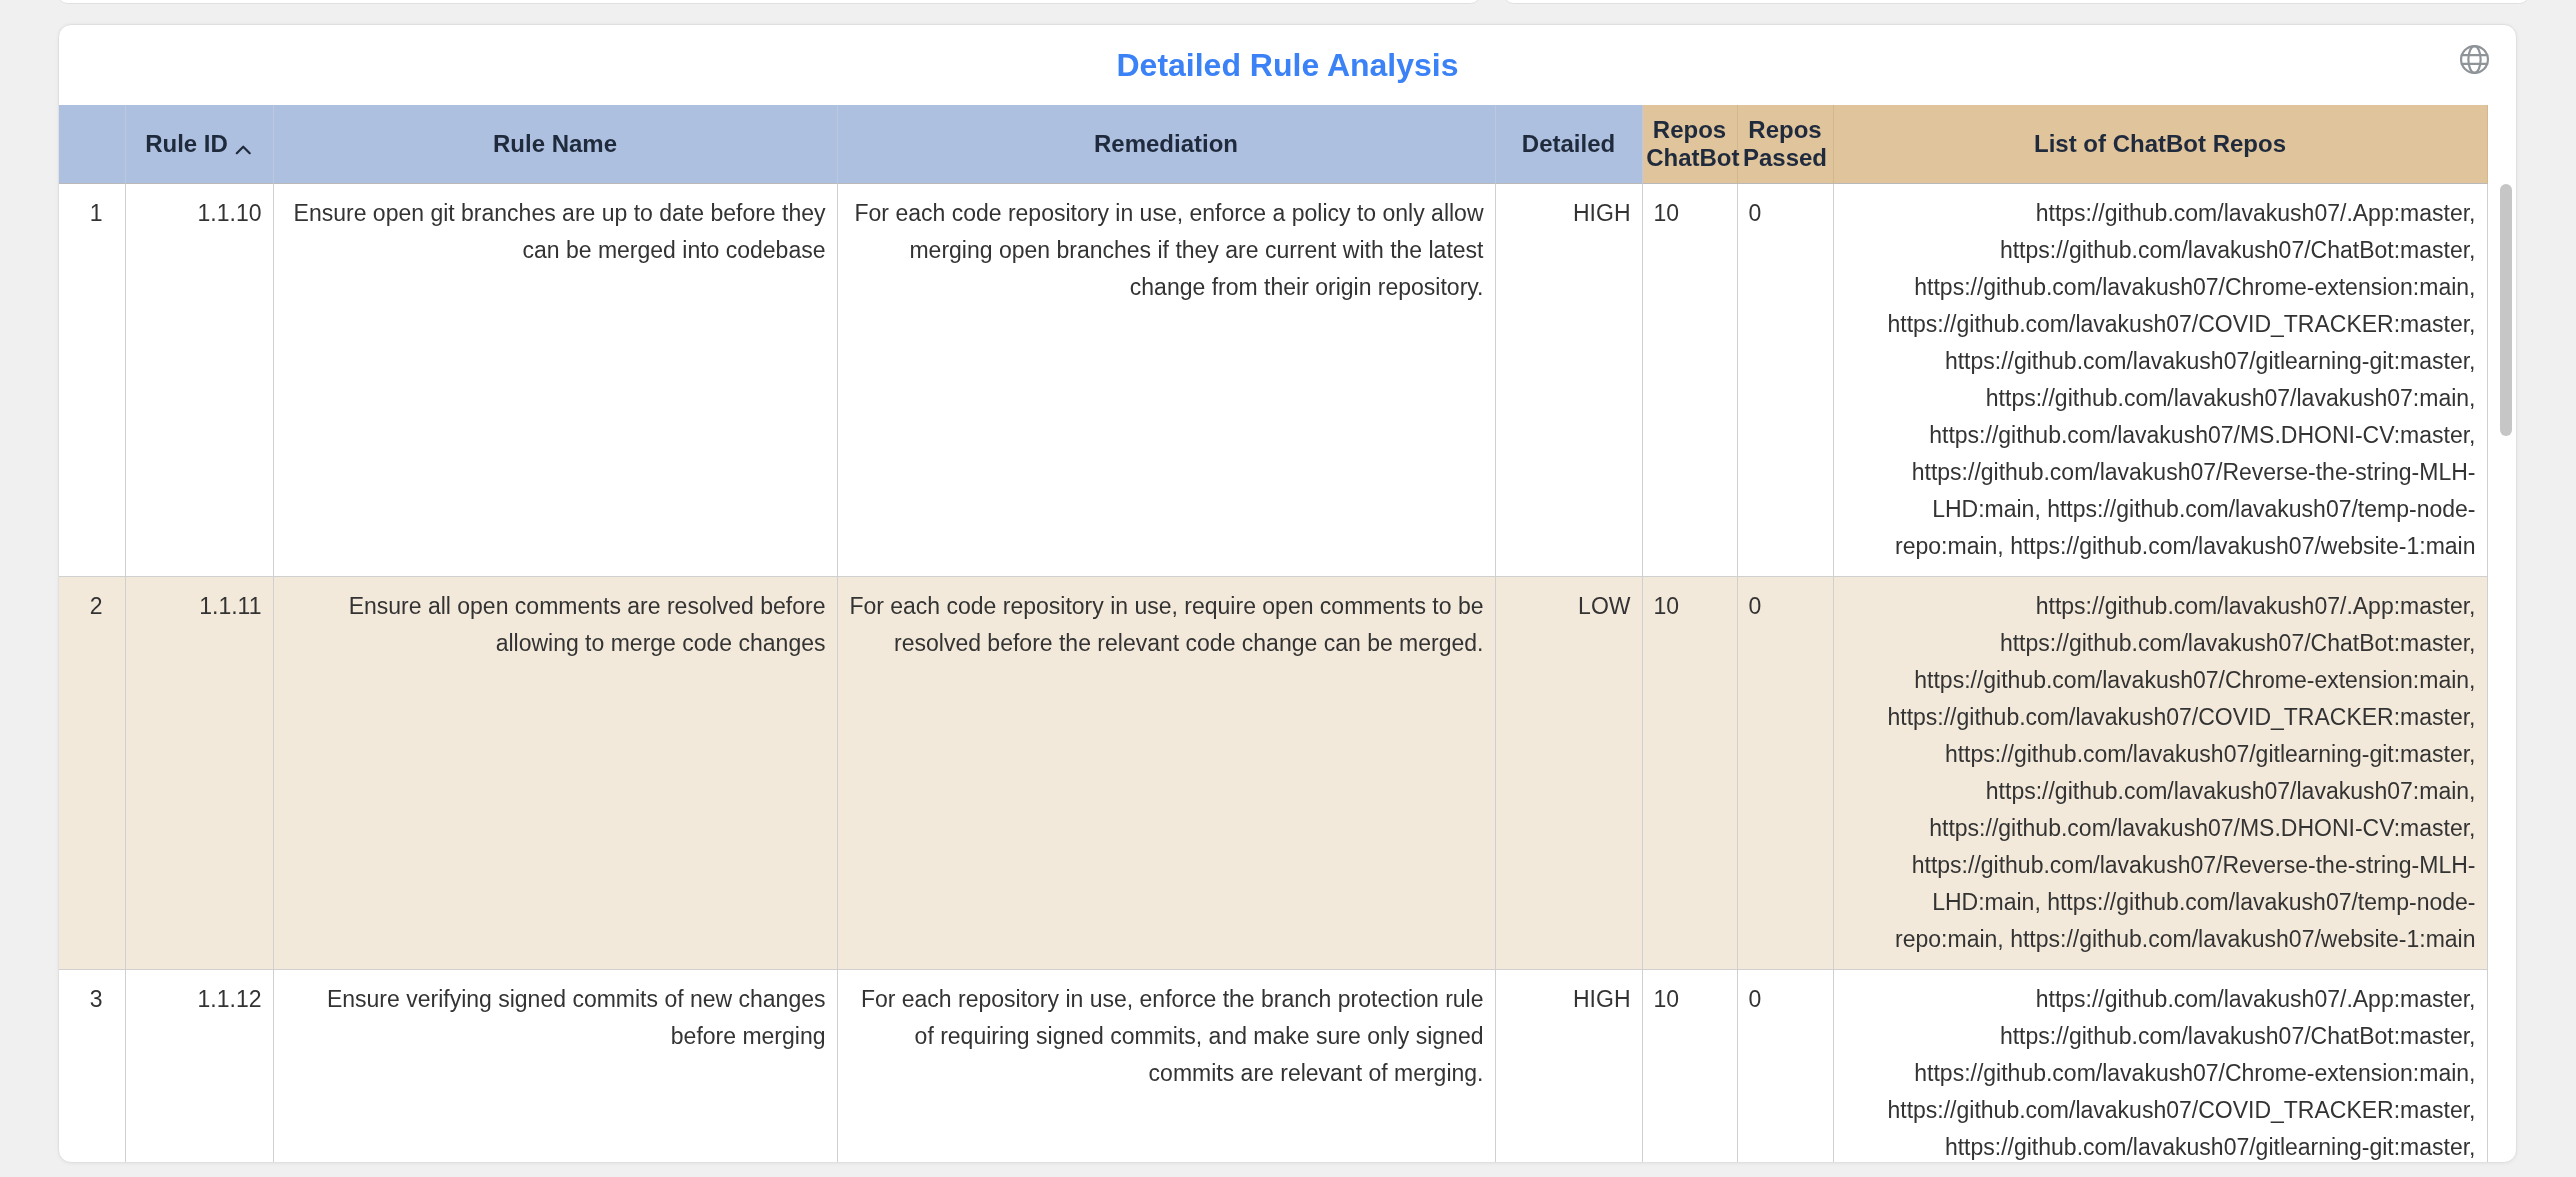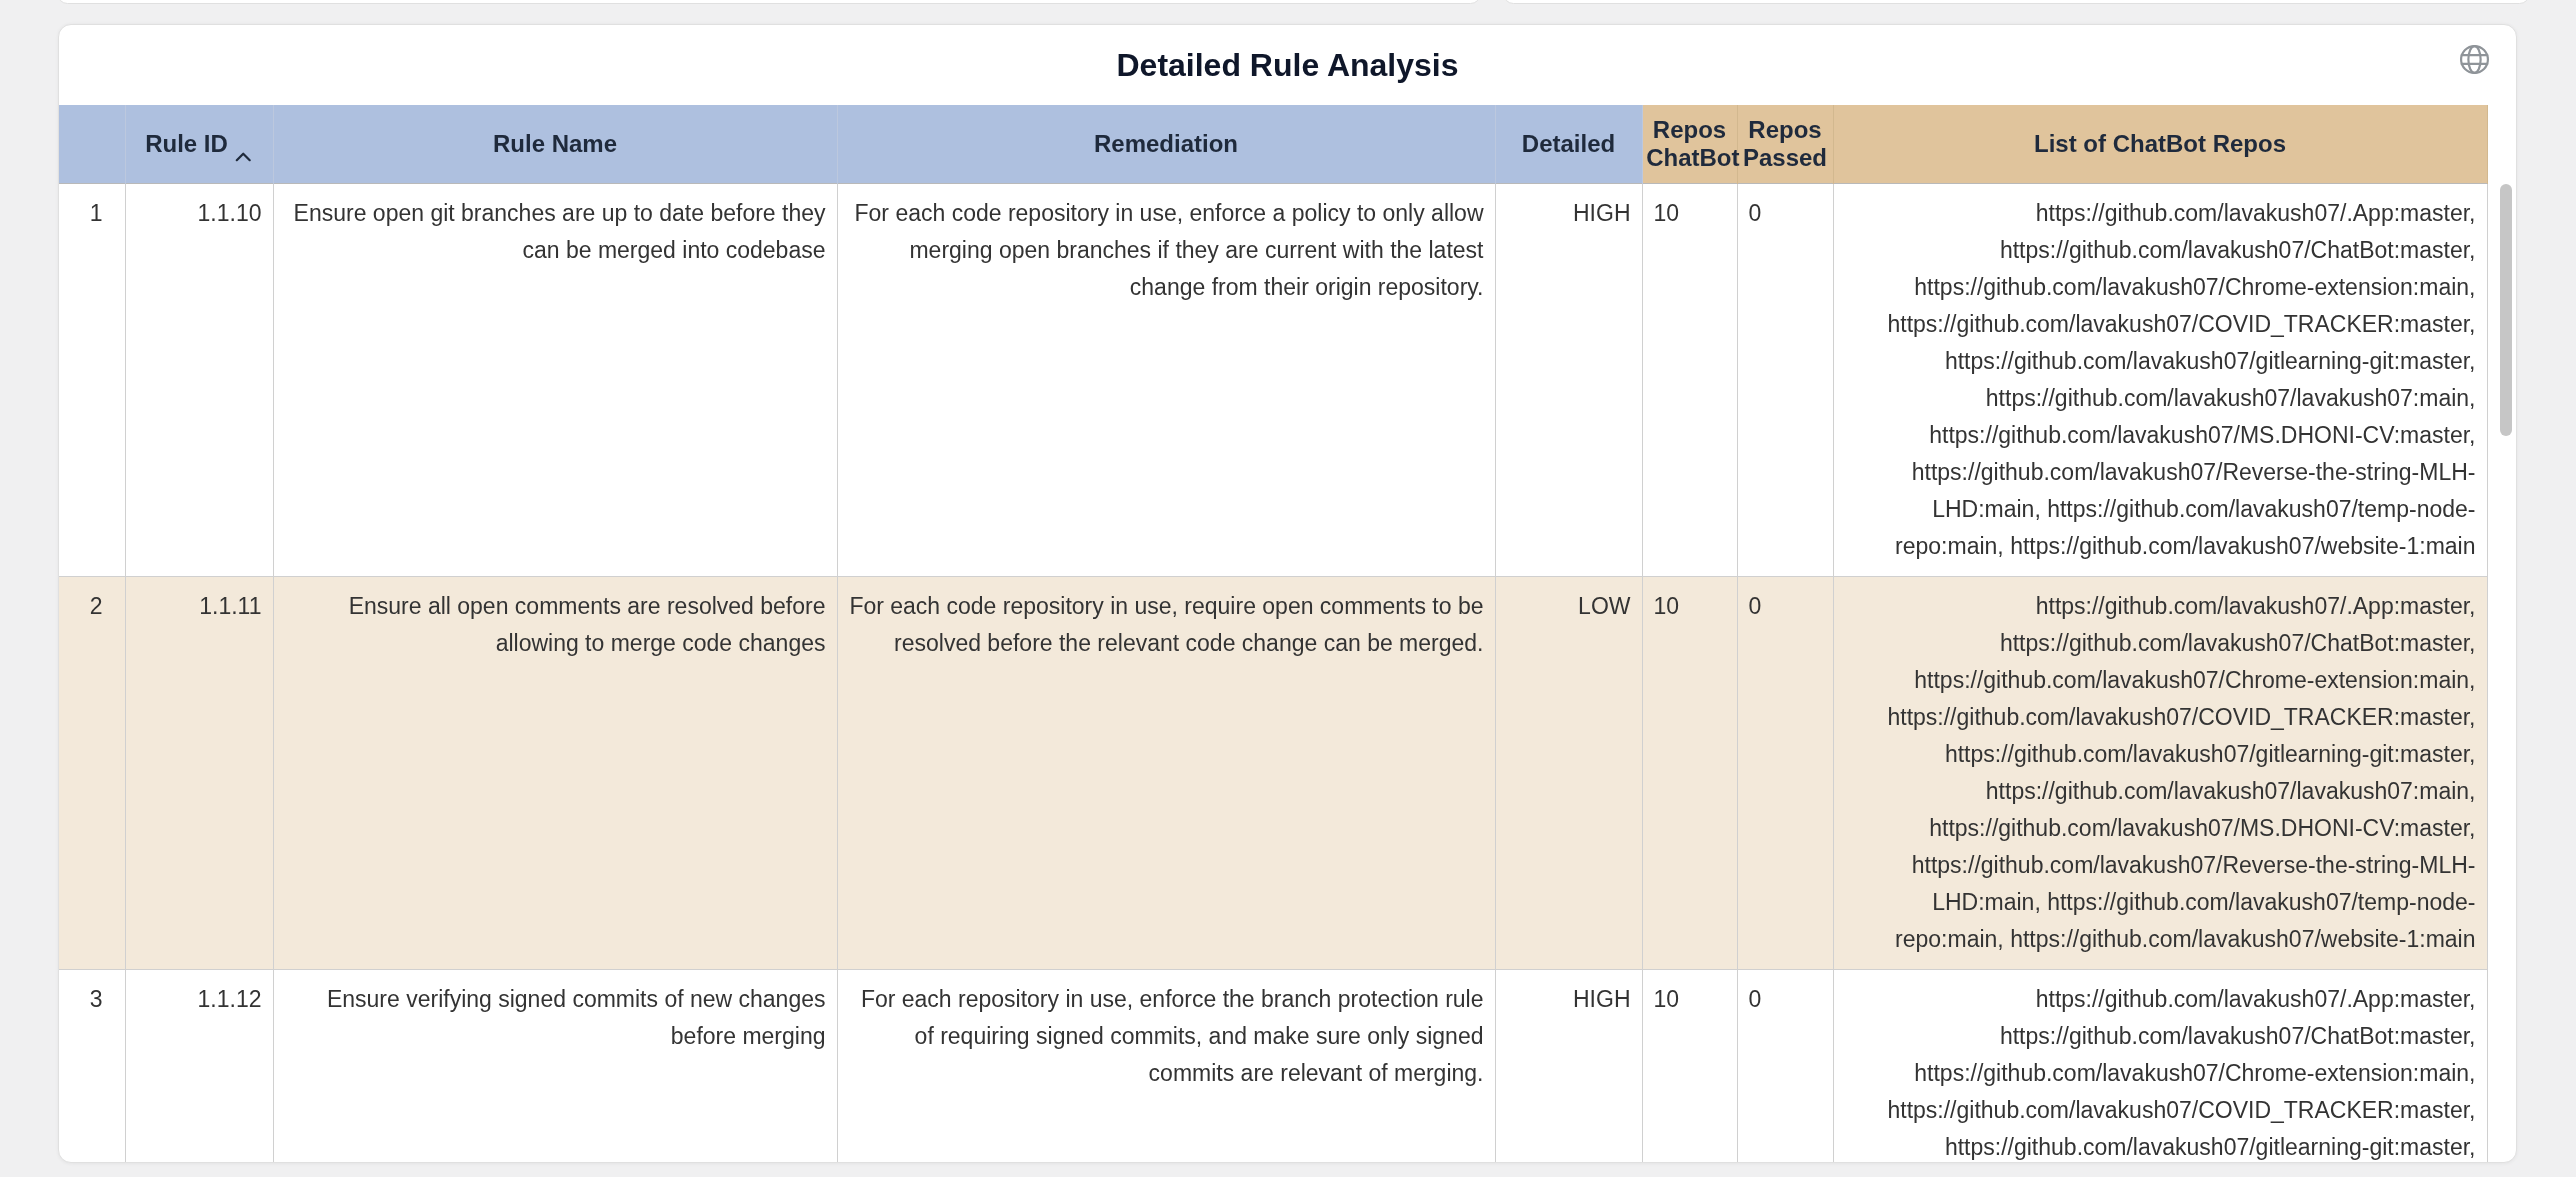--- a/index.html
+++ b/index.html
@@ -49,21 +49,21 @@
   .card-top {
     position: relative;
     height: 80px;
     display: flex;
     align-items: center;
     justify-content: center;
   }
   .title {
     font-size: 32px;
     font-weight: bold;
-    color: #0f172a;
+    color: #3b82f6;
   }
   .globe {
     position: absolute;
     top: 16.7px;
     right: 24px;
     width: 35px;
     height: 35px;
     cursor: pointer;
   }
   .globe svg { width: 100%; height: 100%; }
@@ -93,21 +93,21 @@
     line-height: 37px;
     padding: 11px;
     vertical-align: top;
     text-align: right;
   }
   td.c-index { text-align: right; padding-right: 22px; }
   td.c-num   { text-align: left; }
   td.c-list  { text-align: right; }
   .th-inner {
     display: inline-flex;
-    align-items: flex-end;
+    align-items: center;
     gap: 6.5px;
     justify-content: center;
   }
   .sort-caret { width: 18.5px; height: 15px; display: inline-block; }
   .scroll-thumb {
     position: absolute;
     right: 3.7px;
     top: 159px;
     width: 12px;
     height: 252px;

